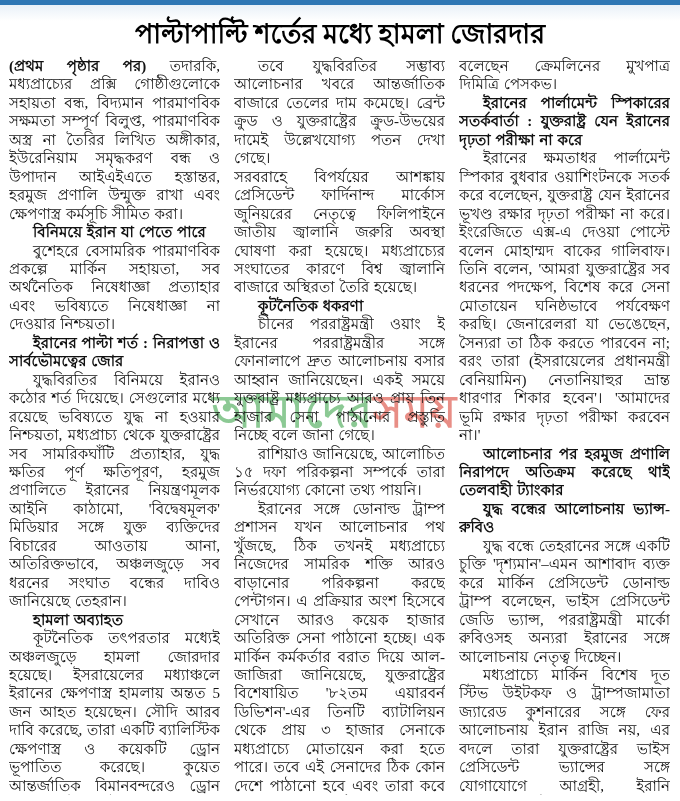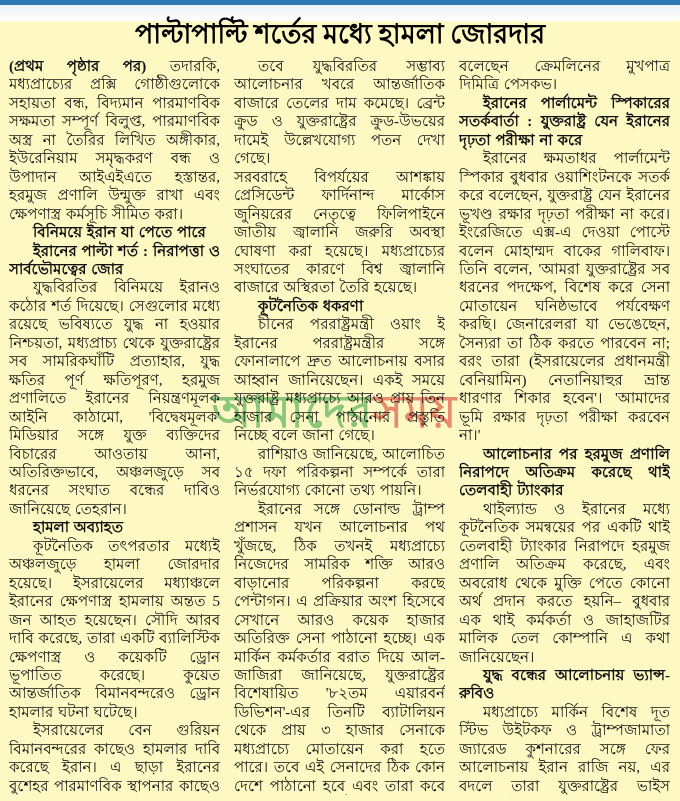--- a/index.html
+++ b/index.html
@@ -1,21 +1,21 @@
 <!DOCTYPE html>
 <html><head>
 <meta charset="utf-8">
 <style>
   html,body { margin:0; padding:0; background:#888; }
   .page {
     position: relative;
     width: 680px;
     height: 801px;
     margin: 0 auto;
-    background: #fef9c3;
+    background: #ffffff;
     overflow: hidden;
     font-family: "Liberation Serif", "DejaVu Serif", serif;
     color: #111111;
   }
   .topbar {
     position: absolute; top: 0; left: 0;
     width: 100%; height: 5px;
     background: #2e77b4;
   }
   .topband {
@@ -75,38 +75,39 @@
 
 <div class="page">
   <div class="topbar" style="background: rgb(46, 119, 180);"></div>
   <div class="topband"></div>
   <h1 class="headline">পাল্টাপাল্টি শর্তের মধ্যে হামলা জোরদার</h1>
   <div class="watermark"><span class="wm1" style="color: rgb(47, 158, 61);">আমাদের</span><span class="wm2" style="color: rgb(214, 51, 36);">সময়</span></div>
   <div class="columns">
       <div class="col">
         <p class="para noindent"><strong>(প্রথম পৃষ্ঠার পর) </strong>তদারকি, মধ্যপ্রাচ্যের প্রক্সি গোষ্ঠীগুলোকে সহায়তা বন্ধ, বিদ্যমান পারমাণবিক সক্ষমতা সম্পূর্ণ বিলুপ্ত, পারমাণবিক অস্ত্র না তৈরির লিখিত অঙ্গীকার, ইউরেনিয়াম সমৃদ্ধকরণ বন্ধ ও উপাদান আইএইএতে হস্তান্তর, হরমুজ প্রণালি উন্মুক্ত রাখা এবং ক্ষেপণাস্ত্র কর্মসূচি সীমিত করা।</p>
         <p class="subhead">বিনিময়ে ইরান যা পেতে পারে</p>
+        <p class="para">বুশেহরে বেসামরিক পারমাণবিক প্রকল্পে মার্কিন সহায়তা, সব অর্থনৈতিক নিষেধাজ্ঞা প্রত্যাহার এবং ভবিষ্যতে নিষেধাজ্ঞা না দেওয়ার নিশ্চয়তা।</p>
         <p class="subhead">ইরানের পাল্টা শর্ত : নিরাপত্তা ও সার্বভৌমত্বের জোর</p>
         <p class="para">যুদ্ধবিরতির বিনিময়ে ইরানও কঠোর শর্ত দিয়েছে। সেগুলোর মধ্যে রয়েছে ভবিষ্যতে যুদ্ধ না হওয়ার নিশ্চয়তা, মধ্যপ্রাচ্য থেকে যুক্তরাষ্ট্রের সব সামরিকঘাঁটি প্রত্যাহার, যুদ্ধ ক্ষতির পূর্ণ ক্ষতিপূরণ, হরমুজ প্রণালিতে ইরানের নিয়ন্ত্রণমূলক আইনি কাঠামো, 'বিদ্বেষমূলক' মিডিয়ার সঙ্গে যুক্ত ব্যক্তিদের বিচারের আওতায় আনা, অতিরিক্তভাবে, অঞ্চলজুড়ে সব ধরনের সংঘাত বন্ধের দাবিও জানিয়েছে তেহরান।</p>
         <p class="subhead">হামলা অব্যাহত</p>
         <p class="para">কূটনৈতিক তৎপরতার মধ্যেই অঞ্চলজুড়ে হামলা জোরদার হয়েছে। ইসরায়েলের মধ্যাঞ্চলে ইরানের ক্ষেপণাস্ত্র হামলায় অন্তত 5 জন আহত হয়েছেন। সৌদি আরব দাবি করেছে, তারা একটি ব্যালিস্টিক ক্ষেপণাস্ত্র ও কয়েকটি ড্রোন ভূপাতিত করেছে। কুয়েত আন্তর্জাতিক বিমানবন্দরেও ড্রোন হামলার ঘটনা ঘটেছে।</p>
         <p class="para">ইসরায়েলের বেন গুরিয়ন বিমানবন্দরের কাছেও হামলার দাবি করেছে ইরান। এ ছাড়া ইরানের বুশেহর পারমাণবিক স্থাপনার কাছেও হামলার খবর পাওয়া গেছে, যদিও বড় ধরনের ক্ষতি হয়নি বলে জানানো হয়েছে।</p>
       </div>
       <div class="col">
         <p class="para">তবে যুদ্ধবিরতির সম্ভাব্য আলোচনার খবরে আন্তর্জাতিক বাজারে তেলের দাম কমেছে। ব্রেন্ট ক্রুড ও যুক্তরাষ্ট্রের ক্রুড-উভয়ের দামেই উল্লেখযোগ্য পতন দেখা গেছে।</p>
         <p class="para noindent">সরবরাহে বিপর্যয়ের আশঙ্কায় প্রেসিডেন্ট ফার্দিনান্দ মার্কোস জুনিয়রের নেতৃত্বে ফিলিপাইনে জাতীয় জ্বালানি জরুরি অবস্থা ঘোষণা করা হয়েছে। মধ্যপ্রাচ্যের সংঘাতের কারণে বিশ্ব জ্বালানি বাজারে অস্থিরতা তৈরি হয়েছে।</p>
         <p class="subhead">কূটনৈতিক ধকরণা</p>
         <p class="para">চীনের পররাষ্ট্রমন্ত্রী ওয়াং ই ইরানের পররাষ্ট্রমন্ত্রীর সঙ্গে ফোনালাপে দ্রুত আলোচনায় বসার আহ্বান জানিয়েছেন। একই সময়ে যুক্তরাষ্ট্র মধ্যপ্রাচ্যে আরও প্রায় তিন হাজার সেনা পাঠানোর প্রস্তুতি নিচ্ছে বলে জানা গেছে।</p>
         <p class="para">রাশিয়াও জানিয়েছে, আলোচিত ১৫ দফা পরিকল্পনা সম্পর্কে তারা নির্ভরযোগ্য কোনো তথ্য পায়নি।</p>
         <p class="para">ইরানের সঙ্গে ডোনাল্ড ট্রাম্প প্রশাসন যখন আলোচনার পথ খুঁজছে, ঠিক তখনই মধ্যপ্রাচ্যে নিজেদের সামরিক শক্তি আরও বাড়ানোর পরিকল্পনা করছে পেন্টাগন। এ প্রক্রিয়ার অংশ হিসেবে সেখানে আরও কয়েক হাজার অতিরিক্ত সেনা পাঠানো হচ্ছে। এক মার্কিন কর্মকর্তার বরাত দিয়ে আল-জাজিরা জানিয়েছে, যুক্তরাষ্ট্রের বিশেষায়িত '৮২তম এয়ারবর্ন ডিভিশন'-এর তিনটি ব্যাটালিয়ন থেকে প্রায় ৩ হাজার সেনাকে মধ্যপ্রাচ্যে মোতায়েন করা হতে পারে। তবে এই সেনাদের ঠিক কোন দেশে পাঠানো হবে এবং তারা কবে নাগাদ সেখানে পৌঁছাবে, সে বিষয়ে সুনির্দিষ্ট কিছু জানানো হয়নি।</p>
         <p class="subhead">মার্কিন পরিকল্পনা সম্পর্কে ইরানের কাছ থেকে কোনো তথ্য পায়নি ক্রেমলিন</p>
       </div>
       <div class="col">
         <p class="para noindent">বলেছেন ক্রেমলিনের মুখপাত্র দিমিত্রি পেসকভ।</p>
         <p class="subhead">ইরানের পার্লামেন্ট স্পিকারের সতর্কবার্তা : যুক্তরাষ্ট্র যেন ইরানের দৃঢ়তা পরীক্ষা না করে</p>
         <p class="para">ইরানের ক্ষমতাধর পার্লামেন্ট স্পিকার বুধবার ওয়াশিংটনকে সতর্ক করে বলেছেন, যুক্তরাষ্ট্র যেন ইরানের ভূখণ্ড রক্ষার দৃঢ়তা পরীক্ষা না করে। ইংরেজিতে এক্স-এ দেওয়া পোস্টে বলেন মোহাম্মদ বাকের গালিবাফ। তিনি বলেন, 'আমরা যুক্তরাষ্ট্রের সব ধরনের পদক্ষেপ, বিশেষ করে সেনা মোতায়েন ঘনিষ্ঠভাবে পর্যবেক্ষণ করছি। জেনারেলরা যা ভেঙেছেন, সৈন্যরা তা ঠিক করতে পারবেন না; বরং তারা (ইসরায়েলের প্রধানমন্ত্রী বেনিয়ামিন) নেতানিয়াহুর ভ্রান্ত ধারণার শিকার হবেন'। 'আমাদের ভূমি রক্ষার দৃঢ়তা পরীক্ষা করবেন না।'</p>
         <p class="subhead">আলোচনার পর হরমুজ প্রণালি নিরাপদে অতিক্রম করেছে থাই তেলবাহী ট্যাংকার</p>
-        <p class="para">থাইল্যান্ড ও ইরানের মধ্যে কূটনৈতিক সমন্বয়ের পর একটি থাই তেলবাহী ট্যাংকার নিরাপদে হরমুজ প্রণালি অতিক্রম করেছে, এবং অবরোধ থেকে মুক্তি পেতে কোনো অর্থ প্রদান করতে হয়নি– বুধবার এক থাই কর্মকর্তা ও জাহাজটির মালিক তেল কোম্পানি এ কথা জানিয়েছেন।</p>
         <p class="subhead">যুদ্ধ বন্ধের আলোচনায় ভ্যান্স-রুবিও</p>
+        <p class="para">যুদ্ধ বন্ধে তেহরানের সঙ্গে একটি চুক্তি 'দৃশ্যমান'–এমন আশাবাদ ব্যক্ত করে মার্কিন প্রেসিডেন্ট ডোনাল্ড ট্রাম্প বলেছেন, ভাইস প্রেসিডেন্ট জেডি ভ্যান্স, পররাষ্ট্রমন্ত্রী মার্কো রুবিওসহ অন্যরা ইরানের সঙ্গে আলোচনায় নেতৃত্ব দিচ্ছেন।</p>
         <p class="para">মধ্যপ্রাচ্যে মার্কিন বিশেষ দূত স্টিভ উইটকফ ও ট্রাম্পজামাতা জ্যারেড কুশনারের সঙ্গে ফের আলোচনায় ইরান রাজি নয়, এর বদলে তারা যুক্তরাষ্ট্রের ভাইস প্রেসিডেন্ট ভ্যান্সের সঙ্গে যোগাযোগে আগ্রহী, ইরানি প্রতিনিধিরা ট্রাম্প প্রশাসনকে এ কথা আগেই জানিয়েছিল বলে আঞ্চলিক দুই সূত্রের বরাত দিয়ে জানিয়েছে সিএনএন।</p>
       </div>
     </div>
 </div>
 
 </body></html>

